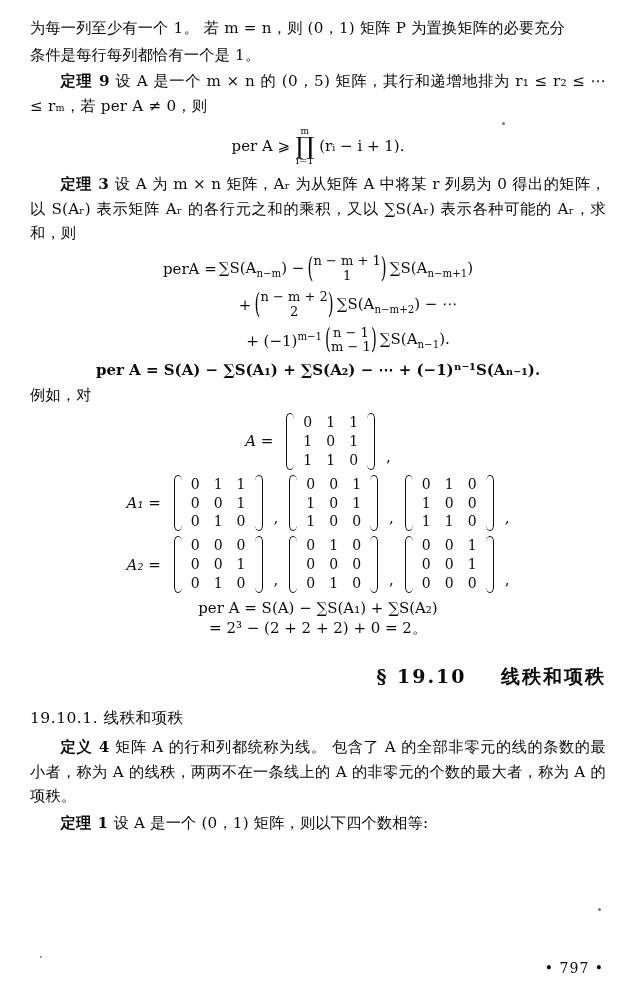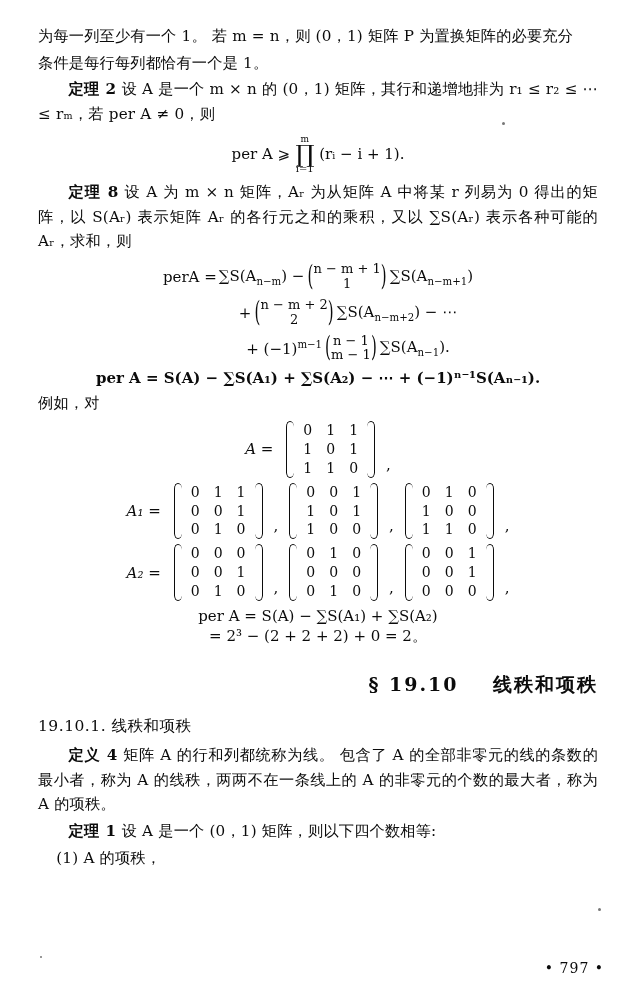--- a/index.html
+++ b/index.html
@@ -12,21 +12,21 @@
     height: 988px;
     font-family: "DejaVu Serif", serif;
     color: #111;
     position: relative;
     overflow: hidden;
   }
   .page {
     position: relative;
     width: 640px;
     height: 988px;
-    padding: 8px;
+    padding: 0;
     box-sizing: border-box;
     filter: contrast(1.05);
   }
   .content {
     padding: 16px 34px 0 30px;
   }
   p.para {
     margin: 0 0 2px 0;
     font-size: 15.2px;
     line-height: 1.62;
@@ -161,38 +161,38 @@
 </head>
 <body>
 
 <div class="page">
   <div class="content">
 
     <p class="para"><span>为每一列至少有一个 1。 若 m = n，则 (0，1) 矩阵 P 为置换矩阵的必要充分</span></p>
     <p class="para"><span>条件是每行每列都恰有一个是 1。</span></p>
 
     <p class="para indent">
-      <span class="thm-label">定理 2</span>
-      <span>设 A 是一个 m × n 的 (0，1) 矩阵，其行和递增地排为 r₁ ≤ r₂ ≤ ⋯ ≤ rₘ，若 per A ≠ 0，则</span>
+      <span class="thm-label">定理 9</span>
+      <span>设 A 是一个 m × n 的 (0，5) 矩阵，其行和递增地排为 r₁ ≤ r₂ ≤ ⋯ ≤ rₘ，若 per A ≠ 0，则</span>
     </p>
 
     <div class="eq">
       <div class="eq-line">
         <span class="math">per A ⩾</span>
         <span class="bigprod">
           <span class="top">m</span>
           <span class="sym">∏</span>
           <span class="bot">i=1</span>
         </span>
         <span class="math">(rᵢ − i + 1).</span>
       </div>
     </div>
 
     <p class="para indent">
-      <span class="thm-label">定理 8</span>
+      <span class="thm-label">定理 3</span>
       <span>设 A 为 m × n 矩阵，Aᵣ 为从矩阵 A 中将某 r 列易为 0 得出的矩阵，以 S(Aᵣ) 表示矩阵 Aᵣ 的各行元之和的乘积，又以 ∑S(Aᵣ) 表示各种可能的 Aᵣ，求和，则</span>
     </p>
 
     <div class="eq">
       <div class="eq-line" style="margin-bottom:6px;">
         <span class="math">perA =</span>
         <span class="math"><span>∑S(A</span><sub>n−m</sub><span>) −</span></span>
         <span class="binom">
           <span class="paren-l">(</span>
           <span class="num">n − m + 1</span>
@@ -428,23 +428,20 @@
     <p class="para indent">
       <span class="thm-label">定义 4</span>
       <span>矩阵 A 的行和列都统称为线。 包含了 A 的全部非零元的线的条数的最小者，称为 A 的线秩，两两不在一条线上的 A 的非零元的个数的最大者，称为 A 的项秩。</span>
     </p>
 
     <p class="para indent">
       <span class="thm-label">定理 1</span>
       <span>设 A 是一个 (0，1) 矩阵，则以下四个数相等:</span>
     </p>
 
-    <p class="para" style="text-indent:1.2em;">
-      <span>(1) A 的项秩，</span>
-    </p>
 
   </div>
 
   <div class="page-num">• 797 •</div>
 
   <span class="noise-speck" style="left:502px; top:122px; width:3px; height:3px;"></span>
   <span class="noise-speck" style="left:598px; top:908px; width:3px; height:3px;"></span>
   <span class="noise-speck" style="left:40px; top:956px; width:2px; height:2px;"></span>
 </div>
 

